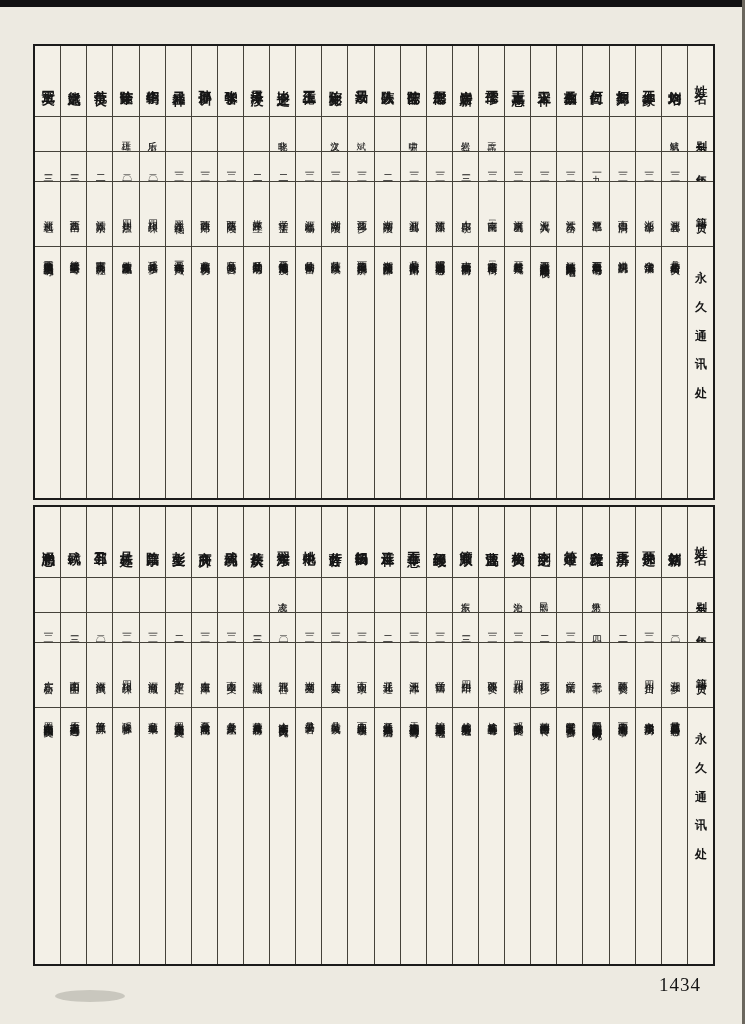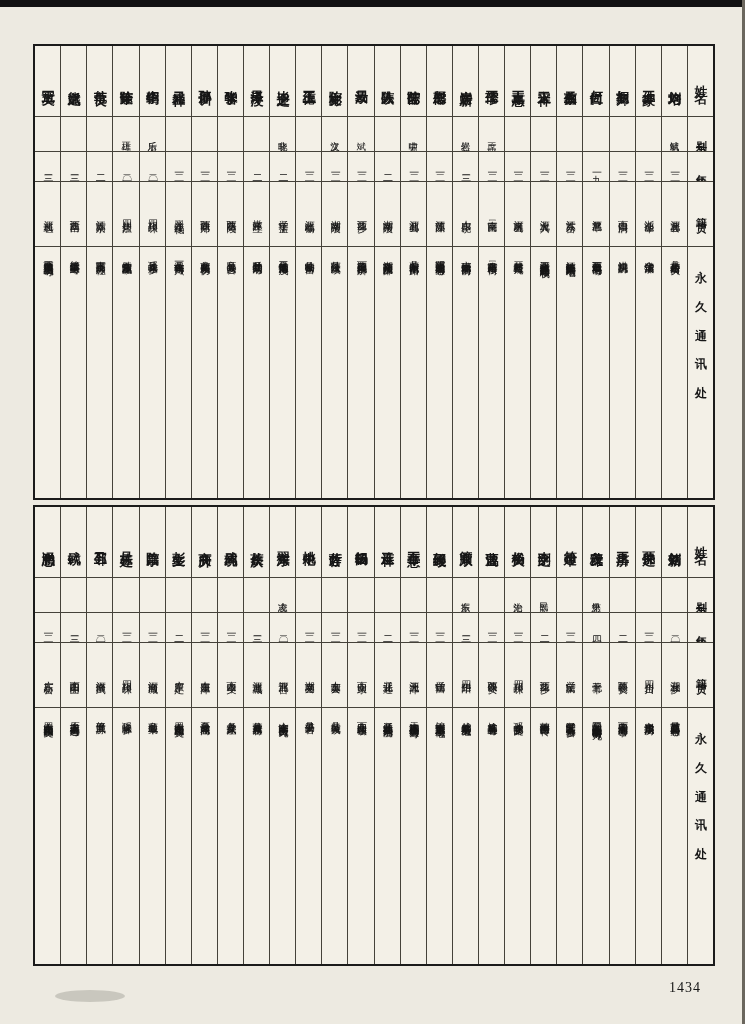--- a/index.html
+++ b/index.html
@@ -27,21 +27,21 @@
   .c-origin > span{font-size:10px;letter-spacing:1px;}
   .c-addr{flex:1;border-bottom:none;align-items:flex-start;padding-top:6px;}
   .c-addr > span{font-size:10px;max-height:97%;letter-spacing:0.5px;}
   .head .cell > span{font-weight:700;}
   .head .c-name > span{font-size:13px;letter-spacing:6px;}
   .head .c-alias > span{font-size:11px;letter-spacing:2px;}
   .head .c-age > span{font-size:11px;letter-spacing:2px;}
   .head .c-origin > span{font-size:11px;letter-spacing:6px;}
   .head .c-addr{padding-top:14px;}
   .head .c-addr > span{font-size:12px;letter-spacing:2.4em;}
-  .page-num{position:absolute;right:44px;bottom:28px;font-size:14px;letter-spacing:1px;}
+  .page-num{position:absolute;right:44px;bottom:28px;font-size:19px;letter-spacing:1px;}
 </style>
 </head>
 <body>
 
 <div class="page">
   <div class="scan-top"></div>
   <div class="scan-right"></div>
   <div id="table-1" class="dir-table">
       <div class="col head">
         <div class="cell c-name">

